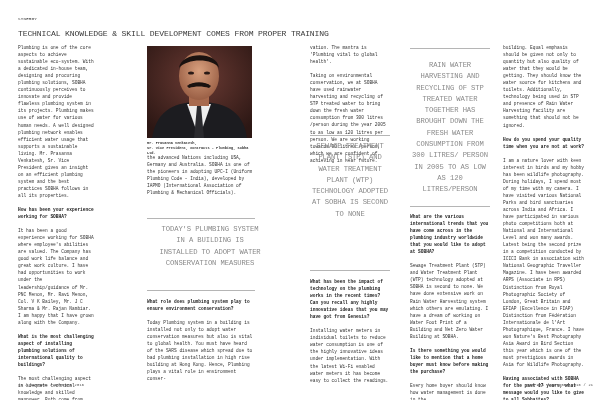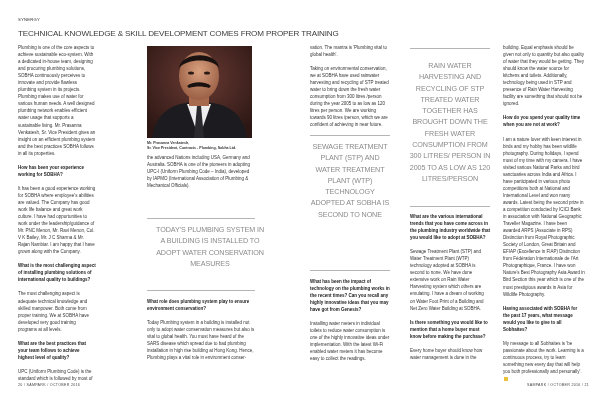--- a/index.html
+++ b/index.html
@@ -1,17 +1,17 @@
 <!DOCTYPE html>
 <html><head>
 <meta charset="utf-8">
 <style>
   html, body { margin:0; padding:0; background:#ffffff; }
   body { width:600px; height:400px; position:relative; overflow:hidden; font-family:"Liberation Sans", sans-serif; color:#2a2a2a; }
-  .abs { position:absolute; }
+  .abs { position:absolute;font-family:Liberation Mono, monospace; }
   .section-label { left:18px; top:17px; font-size:4.2px; color:#333; letter-spacing:0.2px; }
   .headline { left:18px; top:29px; font-size:8.1px; color:#3a3a3a; letter-spacing:-0.15px; white-space:nowrap; }
   .col { font-size:4.5px; line-height:7.05px; color:#333; }
   .col p { margin:0 0 7px 0; }
   .col .q { font-weight:bold; color:#222; }
   .photo { left:147px; top:46px; width:105px; height:92px; overflow:hidden; background:#4a2a26; }
   .caption { left:147px; top:141px; font-size:3.6px; line-height:5px; color:#333; font-weight:bold; }
   .pull { color:#8a8a8a; text-align:center; text-transform:uppercase; font-size:7.2px; line-height:11.3px; letter-spacing:-0.1px; }
   .rule { height:1px; background:#b5b5b5; }
   .folio { font-size:3.6px; color:#444; letter-spacing:0.3px; }

